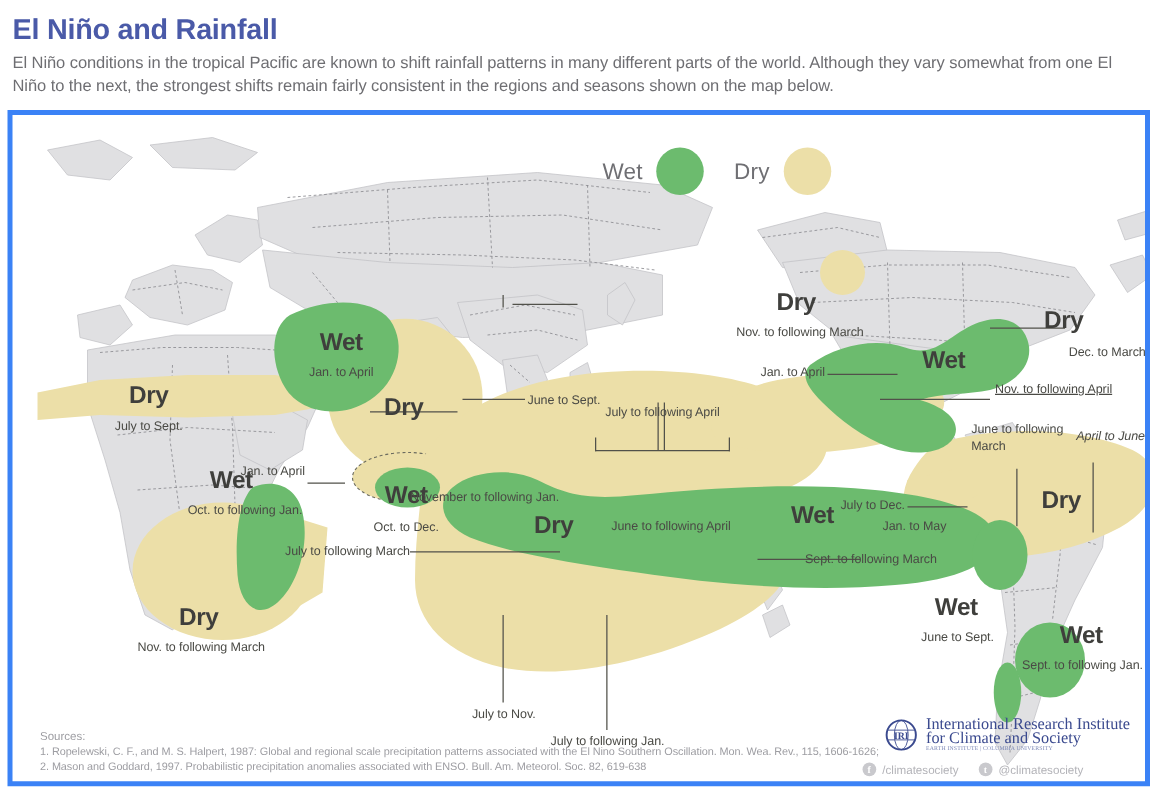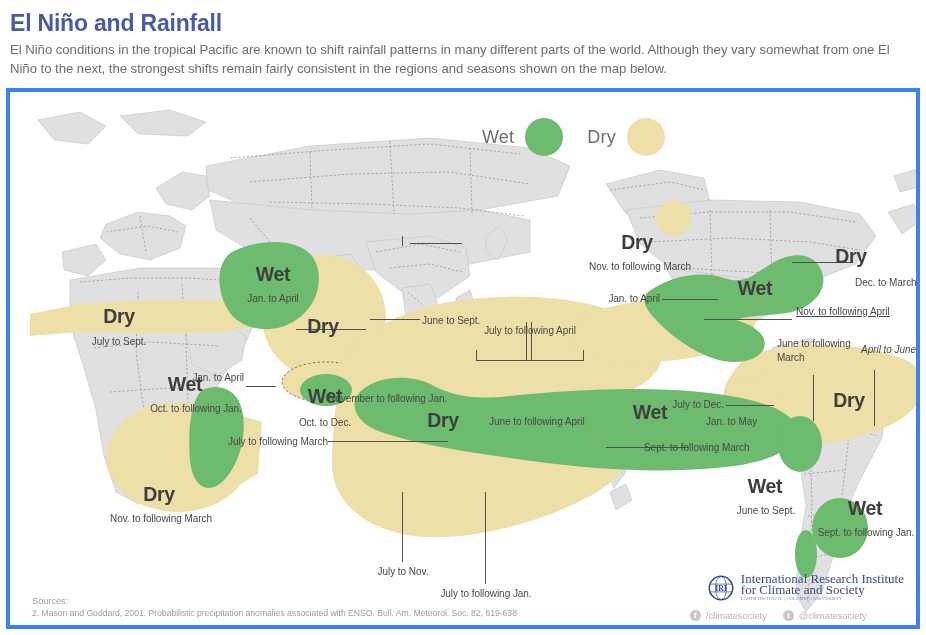--- a/index.html
+++ b/index.html
@@ -500,21 +500,22 @@
       <div class="lab rt wrap" style="left:842px; top:251px; width:64px;font-style:italic;">April to June</div>
 
       <div class="lab big ctr" style="left:710px; top:388px; width:90px;">Wet</div>
       <div class="lab ctr" style="left:700px; top:412px; width:112px;">June to Sept.</div>
 
       <div class="lab big ctr" style="left:810px; top:410px; width:90px;">Wet</div>
       <div class="lab ctr wrap" style="left:804px; top:434px; width:104px;">Sept. to following Jan.</div>
 
       <div class="footer">
         <div class="foot-src-title">Sources:</div>
-        <div class="foot-src">2. Mason and Goddard, 2001. Probabilistic precipitation anomalies associated with ENSO.  Bull. Am. Meteorol. Soc. 82, 619-638</div>
+        <div class="foot-src">1. Ropelewski, C. F., and M. S. Halpert, 1987: Global and regional scale precipitation patterns associated with the El Nino Southern Oscillation. Mon. Wea. Rev., 115, 1606-1626;</div>
+        <div class="foot-src">2. Mason and Goddard, 1997. Probabilistic precipitation anomalies associated with ENSO.  Bull. Am. Meteorol. Soc. 82, 619-638</div>
       </div>
 
       <div class="logo-block">
         <div class="logo-row">
           <svg class="logo-mark" viewBox="0 0 40 40">
             <circle cx="20" cy="20" r="18" fill="none" stroke="#3b4a8f" stroke-width="2.4"></circle>
             <ellipse cx="20" cy="20" rx="8.5" ry="18" fill="none" stroke="#3b4a8f" stroke-width="1.1"></ellipse>
             <path d="M3.2,14 H36.8 M3.2,26 H36.8" stroke="#3b4a8f" stroke-width="1.1" fill="none"></path>
             <text x="20" y="25" text-anchor="middle" font-family="Liberation Serif, serif" font-size="12" font-weight="bold" fill="#3b4a8f">IRI</text>
           </svg>

